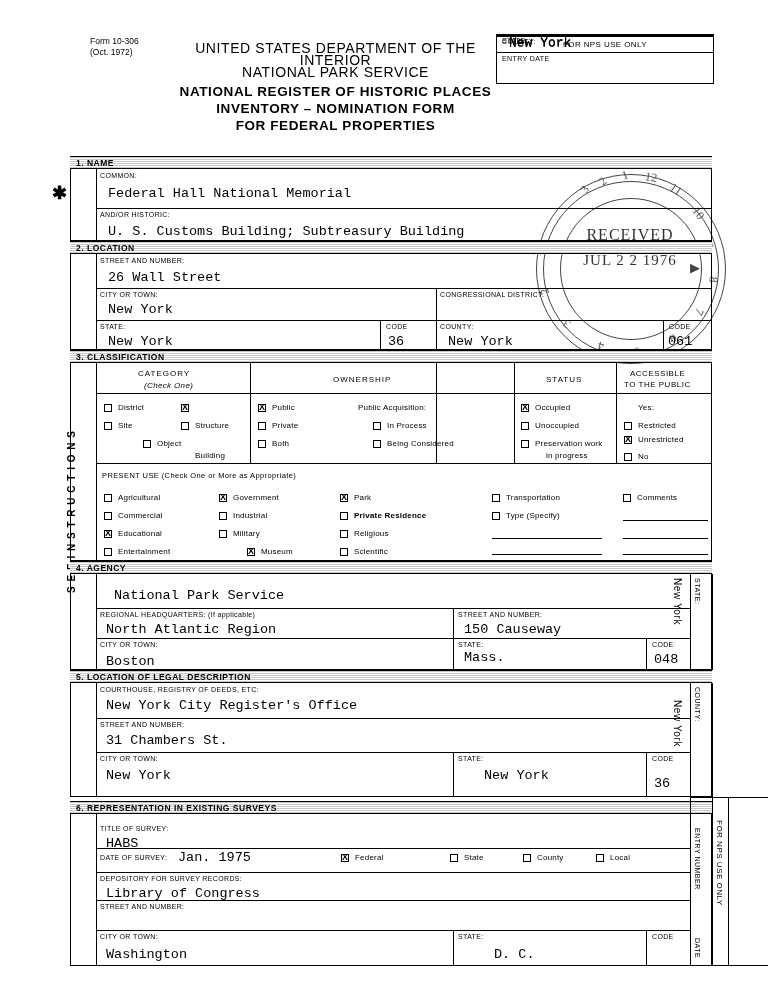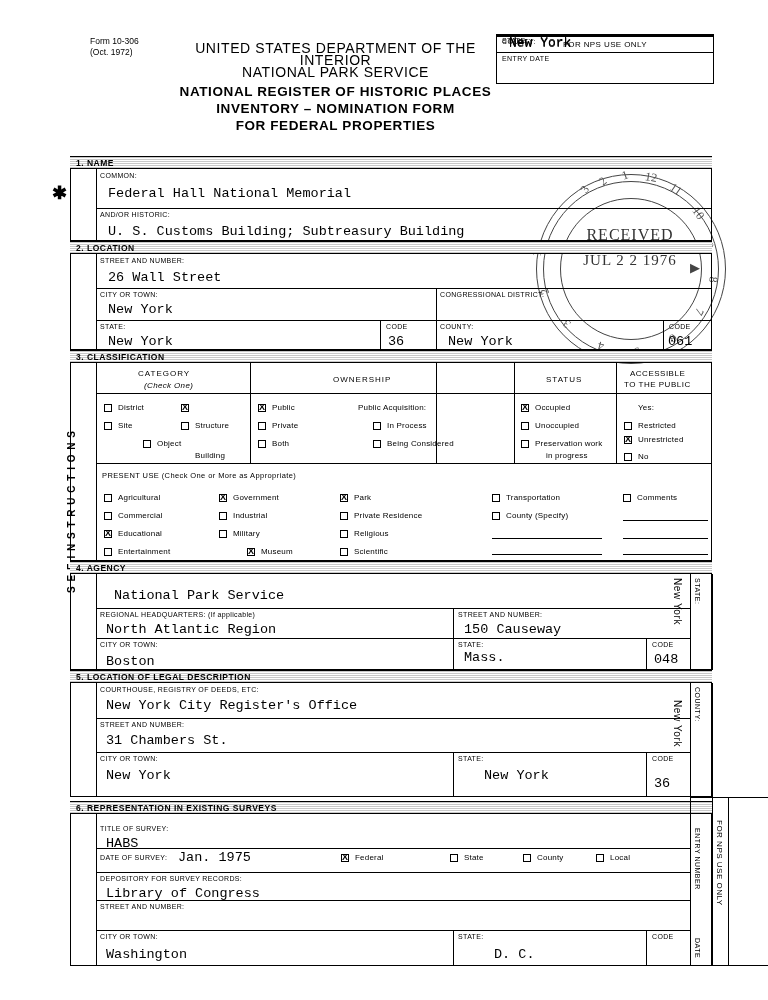--- a/index.html
+++ b/index.html
@@ -254,31 +254,31 @@
   <div class="cb" style="left:201px;top:512px;"></div>
   <div class="cbl" style="left:215px;top:511px;">Industrial</div>
   <div class="cb" style="left:201px;top:530px;"></div>
   <div class="cbl" style="left:215px;top:529px;">Military</div>
   <div class="cb x" style="left:229px;top:548px;"></div>
   <div class="cbl" style="left:243px;top:547px;">Museum</div>
 
   <div class="cb x" style="left:322px;top:494px;"></div>
   <div class="cbl" style="left:336px;top:493px;">Park</div>
   <div class="cb" style="left:322px;top:512px;"></div>
-  <div class="cbl" style="left:336px;top:511px;">Private Residence</div>
+  <div class="cbl" style="left:336px;top:511px;font-weight:bold;">Private Residence</div>
   <div class="cb" style="left:322px;top:530px;"></div>
   <div class="cbl" style="left:336px;top:529px;">Religious</div>
   <div class="cb" style="left:322px;top:548px;"></div>
   <div class="cbl" style="left:336px;top:547px;">Scientific</div>
 
   <div class="cb" style="left:474px;top:494px;"></div>
   <div class="cbl" style="left:488px;top:493px;">Transportation</div>
   <div class="cb" style="left:474px;top:512px;"></div>
   <div class="cbl" style="left:488px;top:511px;">
-    <span>County (Specify)</span>
+    <span>Type (Specify)</span>
   </div>
   <div class="und" style="left:474px;top:538px;width:110px;"></div>
   <div class="und" style="left:474px;top:554px;width:110px;"></div>
 
   <div class="cb" style="left:605px;top:494px;"></div>
   <div class="cbl" style="left:619px;top:493px;">Comments</div>
   <div class="und" style="left:605px;top:520px;width:85px;"></div>
   <div class="und" style="left:605px;top:538px;width:85px;"></div>
   <div class="und" style="left:605px;top:554px;width:85px;"></div>
 

